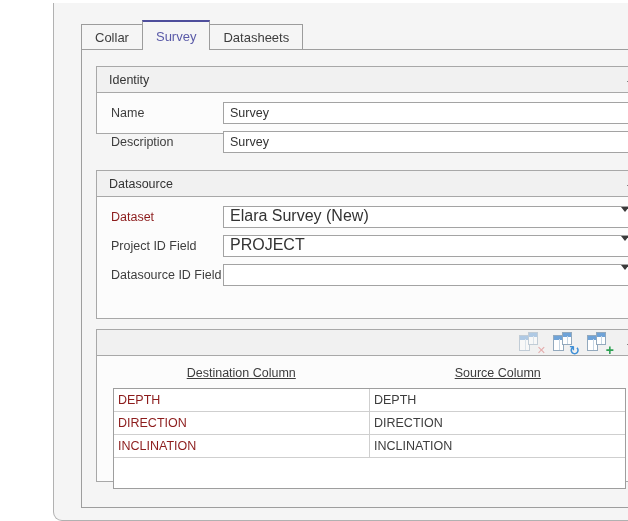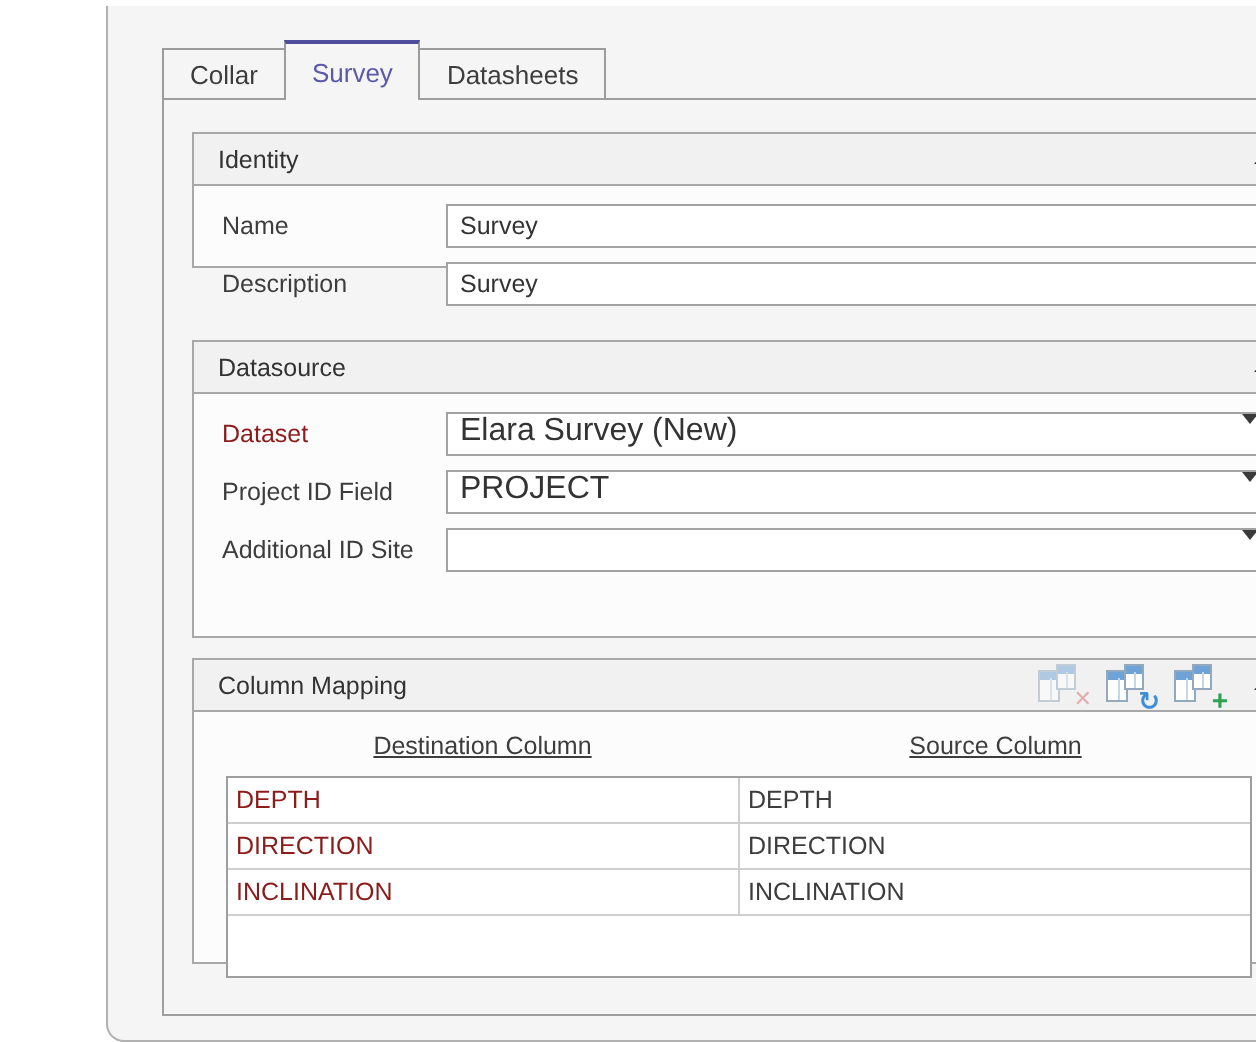--- a/index.html
+++ b/index.html
@@ -161,32 +161,31 @@
           </div>
         </div>
         <div class="frow">
           <label>Project ID Field</label>
           <div class="combo">
             <span>PROJECT</span>
             <span class="caret-down"></span>
           </div>
         </div>
         <div class="frow">
-          <label>Additional ID Site</label>
+          <label>Datasource ID Field</label>
           <div class="combo">
             <span></span>
             <span class="caret-down"></span>
           </div>
         </div>
       </div>
     </div>
 
     <div class="group" id="group-colmap">
       <div class="group-header">
-        <span>Column Mapping</span>
         <span class="cm-toolbar">
           <span class="tool-icon disabled">
             <span class="tbl tbl-a"></span>
             <span class="tbl tbl-b"></span>
             <span class="overlay ov-x">✕</span>
           </span>
           <span class="tool-icon">
             <span class="tbl tbl-a"></span>
             <span class="tbl tbl-b"></span>
             <span class="overlay ov-refresh">↻</span>

